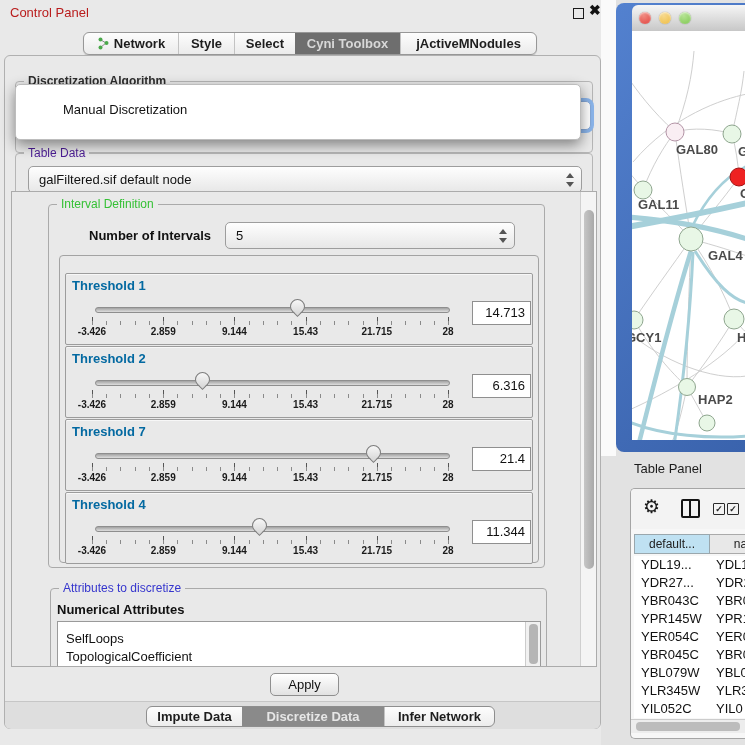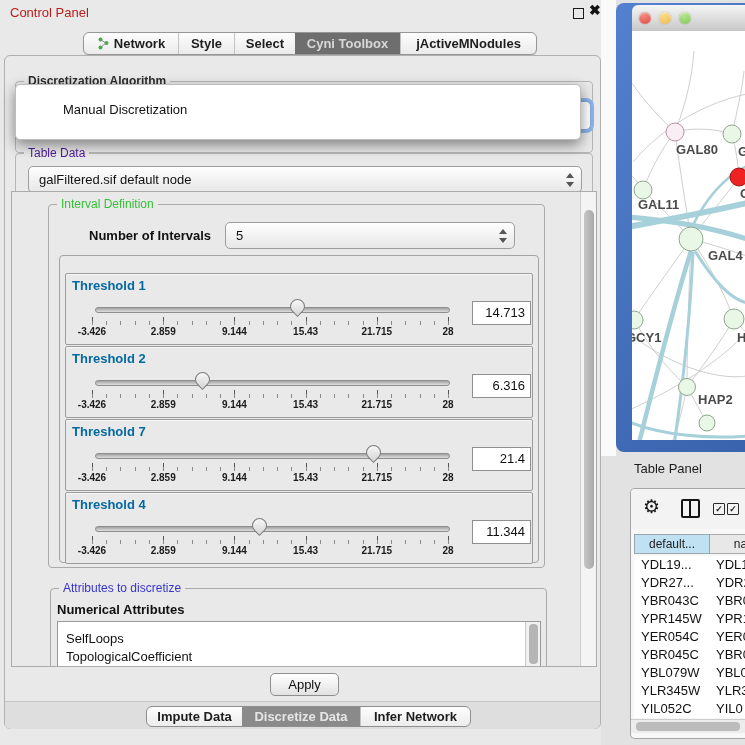--- a/index.html
+++ b/index.html
@@ -279,21 +279,21 @@
       </div>
     </div>
 
     <div class="abs apply">Apply</div>
 
     <div class="abs bottom-strip"></div>
     <div class="abs btabs">
       <div class="seg" style="width:95px">
           <span>Impute Data</span>
         </div>
-      <div class="seg sel" style="width:118px">
+      <div class="seg sel" style="width:142px">
           <span>Discretize Data</span>
         </div>
       <div class="seg" style="width:109px">
           <span>Infer Network</span>
         </div>
     </div>
   </div>
 
   <div class="abs right-bg"></div>
   <div class="abs gap-strip"></div>

